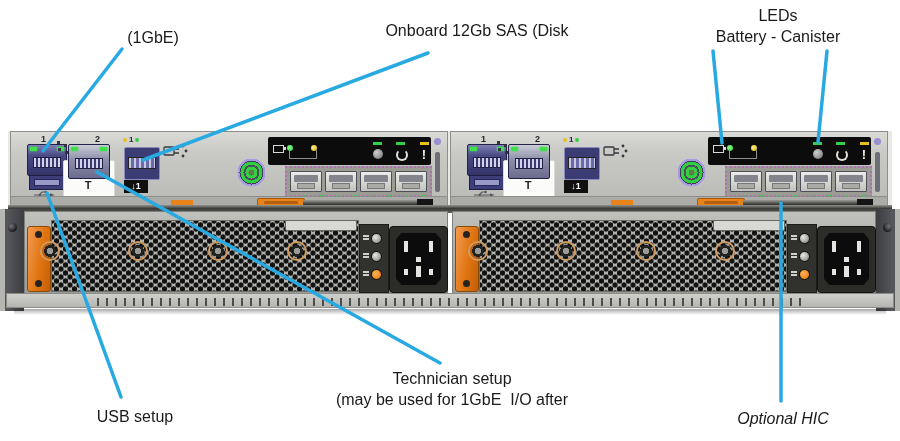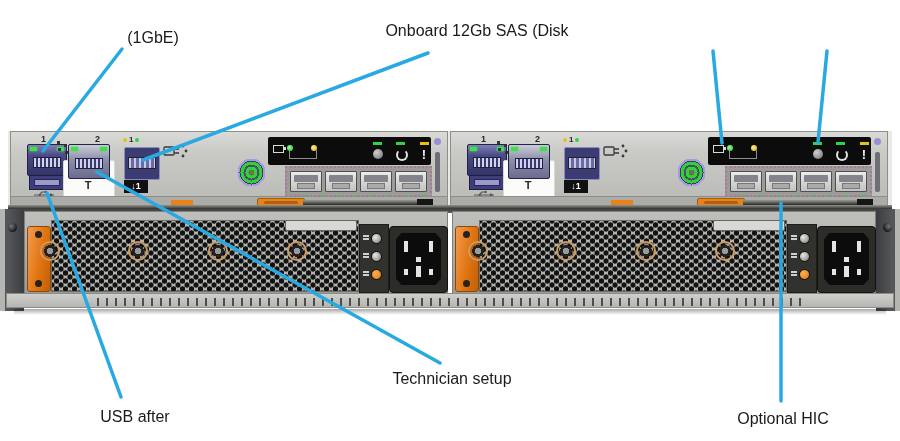--- a/index.html
+++ b/index.html
@@ -7,21 +7,21 @@
            font-family:"Liberation Sans", sans-serif; overflow:hidden; }
 
   
   .label { position:absolute; color:#1a1a1a; font-size:16px; line-height:21px;
            text-align:center; white-space:nowrap; }
   #lbl-mgmt { left:23px;  top:27px;  width:260px; }
   #lbl-sas  { left:347px; top:20px;  width:260px; }
   #lbl-leds { left:668px; top:5px;   width:220px; }
   #lbl-usb  { left:75px;  top:406px; width:120px; }
   #lbl-tech { left:312px; top:368px; width:280px; }
-  #lbl-hic  { left:703px; top:408px; width:160px; }
+  #lbl-hic  { left:703px; top:408px; width:160px;font-style:italic; }
 
   
   #lines { position:absolute; left:0; top:0; width:900px; height:441px; pointer-events:none; }
   #lines line { stroke:#29a9e1; stroke-width:3.5; stroke-linecap:round; }
 
   
   #chassis { position:absolute; left:0; top:131px; width:900px; height:186px; }
   #backplate { position:absolute; left:8px; top:0; width:884px; height:76px; background:#e9e9e5; }
 
   .canister { position:absolute; top:0; width:438px; height:76px; box-sizing:border-box;
@@ -185,23 +185,28 @@
 <body>
 
 <div id="stage">
 
   <div class="label" id="lbl-mgmt">
     <div>(1GbE)</div>
   </div>
   <div class="label" id="lbl-sas">
     <div>Onboard 12Gb SAS (Disk</div>
   </div>
-  <div class="label" id="lbl-usb">USB after</div>
+  <div class="label" id="lbl-leds">
+    <div>LEDs</div>
+    <div>Battery - Canister</div>
+  </div>
+  <div class="label" id="lbl-usb">USB setup</div>
   <div class="label" id="lbl-tech">
     <div>Technician setup</div>
+    <div>(may be used for 1GbE&nbsp; I/O after</div>
   </div>
   <div class="label" id="lbl-hic">Optional HIC</div>
 
   <div id="chassis">
     <div id="backplate"></div>
 
     <div class="canister" id="canister-left">
       <div class="tiny c-port1-label">1</div>
       <div class="rj45 c-rj45-1">
         <span class="led l"></span>

